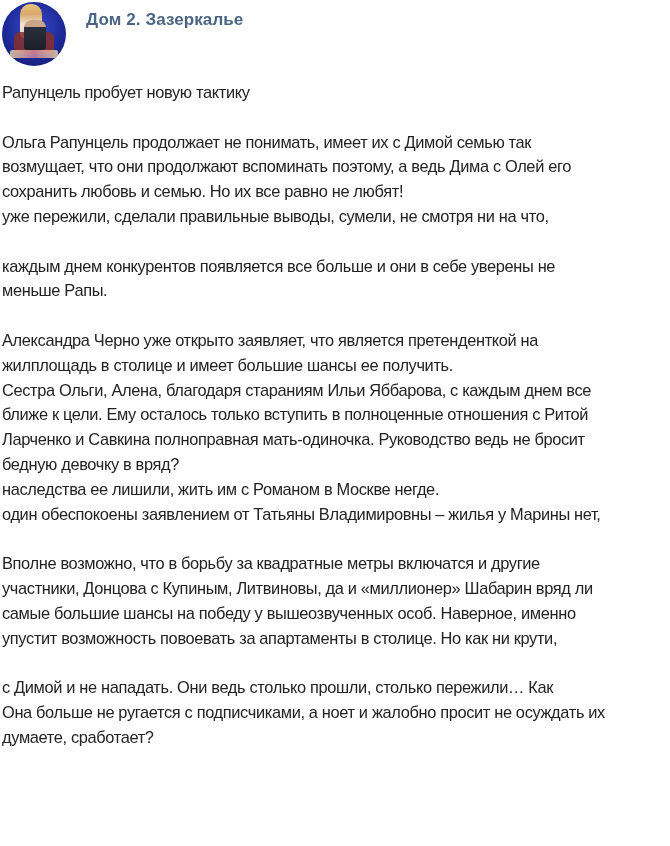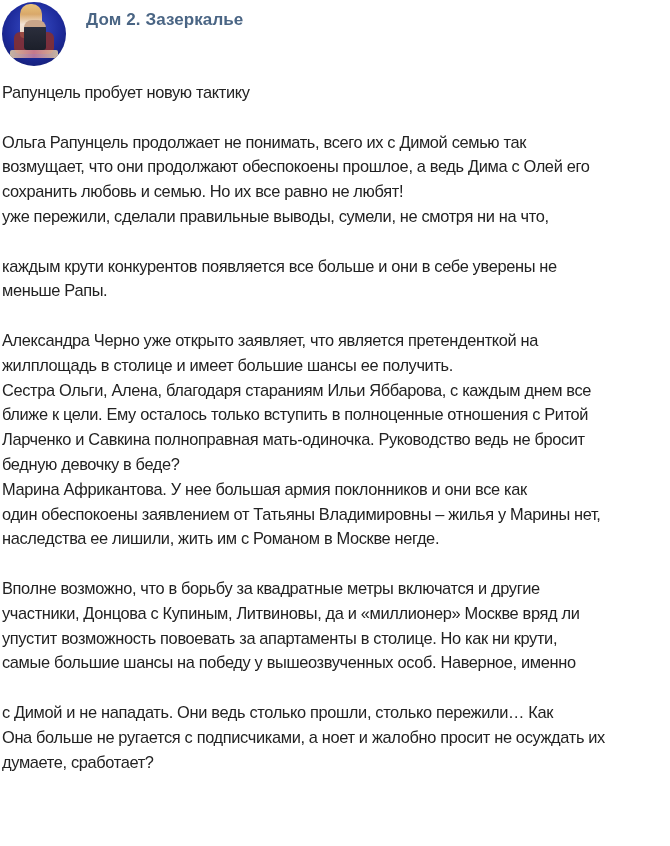--- a/index.html
+++ b/index.html
@@ -114,51 +114,50 @@
   <div class="channel-title">Дом 2. Зазеркалье</div>
 </div>
 
 <div class="post">
   <p>
       <span class="line">Рапунцель пробует новую тактику</span>
     </p>
   <div class="gap"></div>
 
   <p>
-    <span class="line">Ольга Рапунцель продолжает не понимать, всего их с Димой семью так</span>
-    <span class="line">возмущает, что они продолжают обеспокоены прошлое, а ведь Дима с Олей его</span>
+    <span class="line">Ольга Рапунцель продолжает не понимать, имеет их с Димой семью так</span>
+    <span class="line">возмущает, что они продолжают вспоминать поэтому, а ведь Дима с Олей его</span>
     <span class="line">сохранить любовь и семью. Но их все равно не любят!</span>
     <span class="line">уже пережили, сделали правильные выводы, сумели, не смотря ни на что,</span>
   </p>
   <div class="gap"></div>
 
   <p>
-    <span class="line">каждым крути конкурентов появляется все больше и они в себе уверены не</span>
+    <span class="line">каждым днем конкурентов появляется все больше и они в себе уверены не</span>
     <span class="line">меньше Рапы.</span>
   </p>
   <div class="gap"></div>
 
   <p>
     <span class="line">Александра Черно уже открыто заявляет, что является претенденткой на</span>
     <span class="line">жилплощадь в столице и имеет большие шансы ее получить.</span>
     <span class="line">Сестра Ольги, Алена, благодаря стараниям Ильи Яббарова, с каждым днем все</span>
     <span class="line">ближе к цели. Ему осталось только вступить в полноценные отношения с Ритой</span>
     <span class="line">Ларченко и Савкина полноправная мать-одиночка. Руководство ведь не бросит</span>
-    <span class="line">бедную девочку в беде?</span>
-    <span class="line">Марина Африкантова. У нее большая армия поклонников и они все как</span>
+    <span class="line">бедную девочку в вряд?</span>
+    <span class="line">наследства ее лишили, жить им с Романом в Москве негде.</span>
     <span class="line">один обеспокоены заявлением от Татьяны Владимировны – жилья у Марины нет,</span>
-    <span class="line">наследства ее лишили, жить им с Романом в Москве негде.</span>
   </p>
   <div class="gap"></div>
 
   <p>
     <span class="line">Вполне возможно, что в борьбу за квадратные метры включатся и другие</span>
-    <span class="line">участники, Донцова с Купиным, Литвиновы, да и «миллионер» Москве вряд ли</span>
+    <span class="line">участники, Донцова с Купиным, Литвиновы, да и «миллионер» Шабарин вряд ли</span>
+    <span class="line">самые большие шансы на победу у вышеозвученных особ. Наверное, именно</span>
     <span class="line">упустит возможность повоевать за апартаменты в столице. Но как ни крути,</span>
-    <span class="line">самые большие шансы на победу у вышеозвученных особ. Наверное, именно</span>
   </p>
   <div class="gap"></div>
 
   <p>
     <span class="line">с Димой и не нападать. Они ведь столько прошли, столько пережили… Как</span>
     <span class="line">Она больше не ругается с подписчиками, а ноет и жалобно просит не осуждать их</span>
     <span class="line">думаете, сработает?</span>
   </p>
 </div>
 

